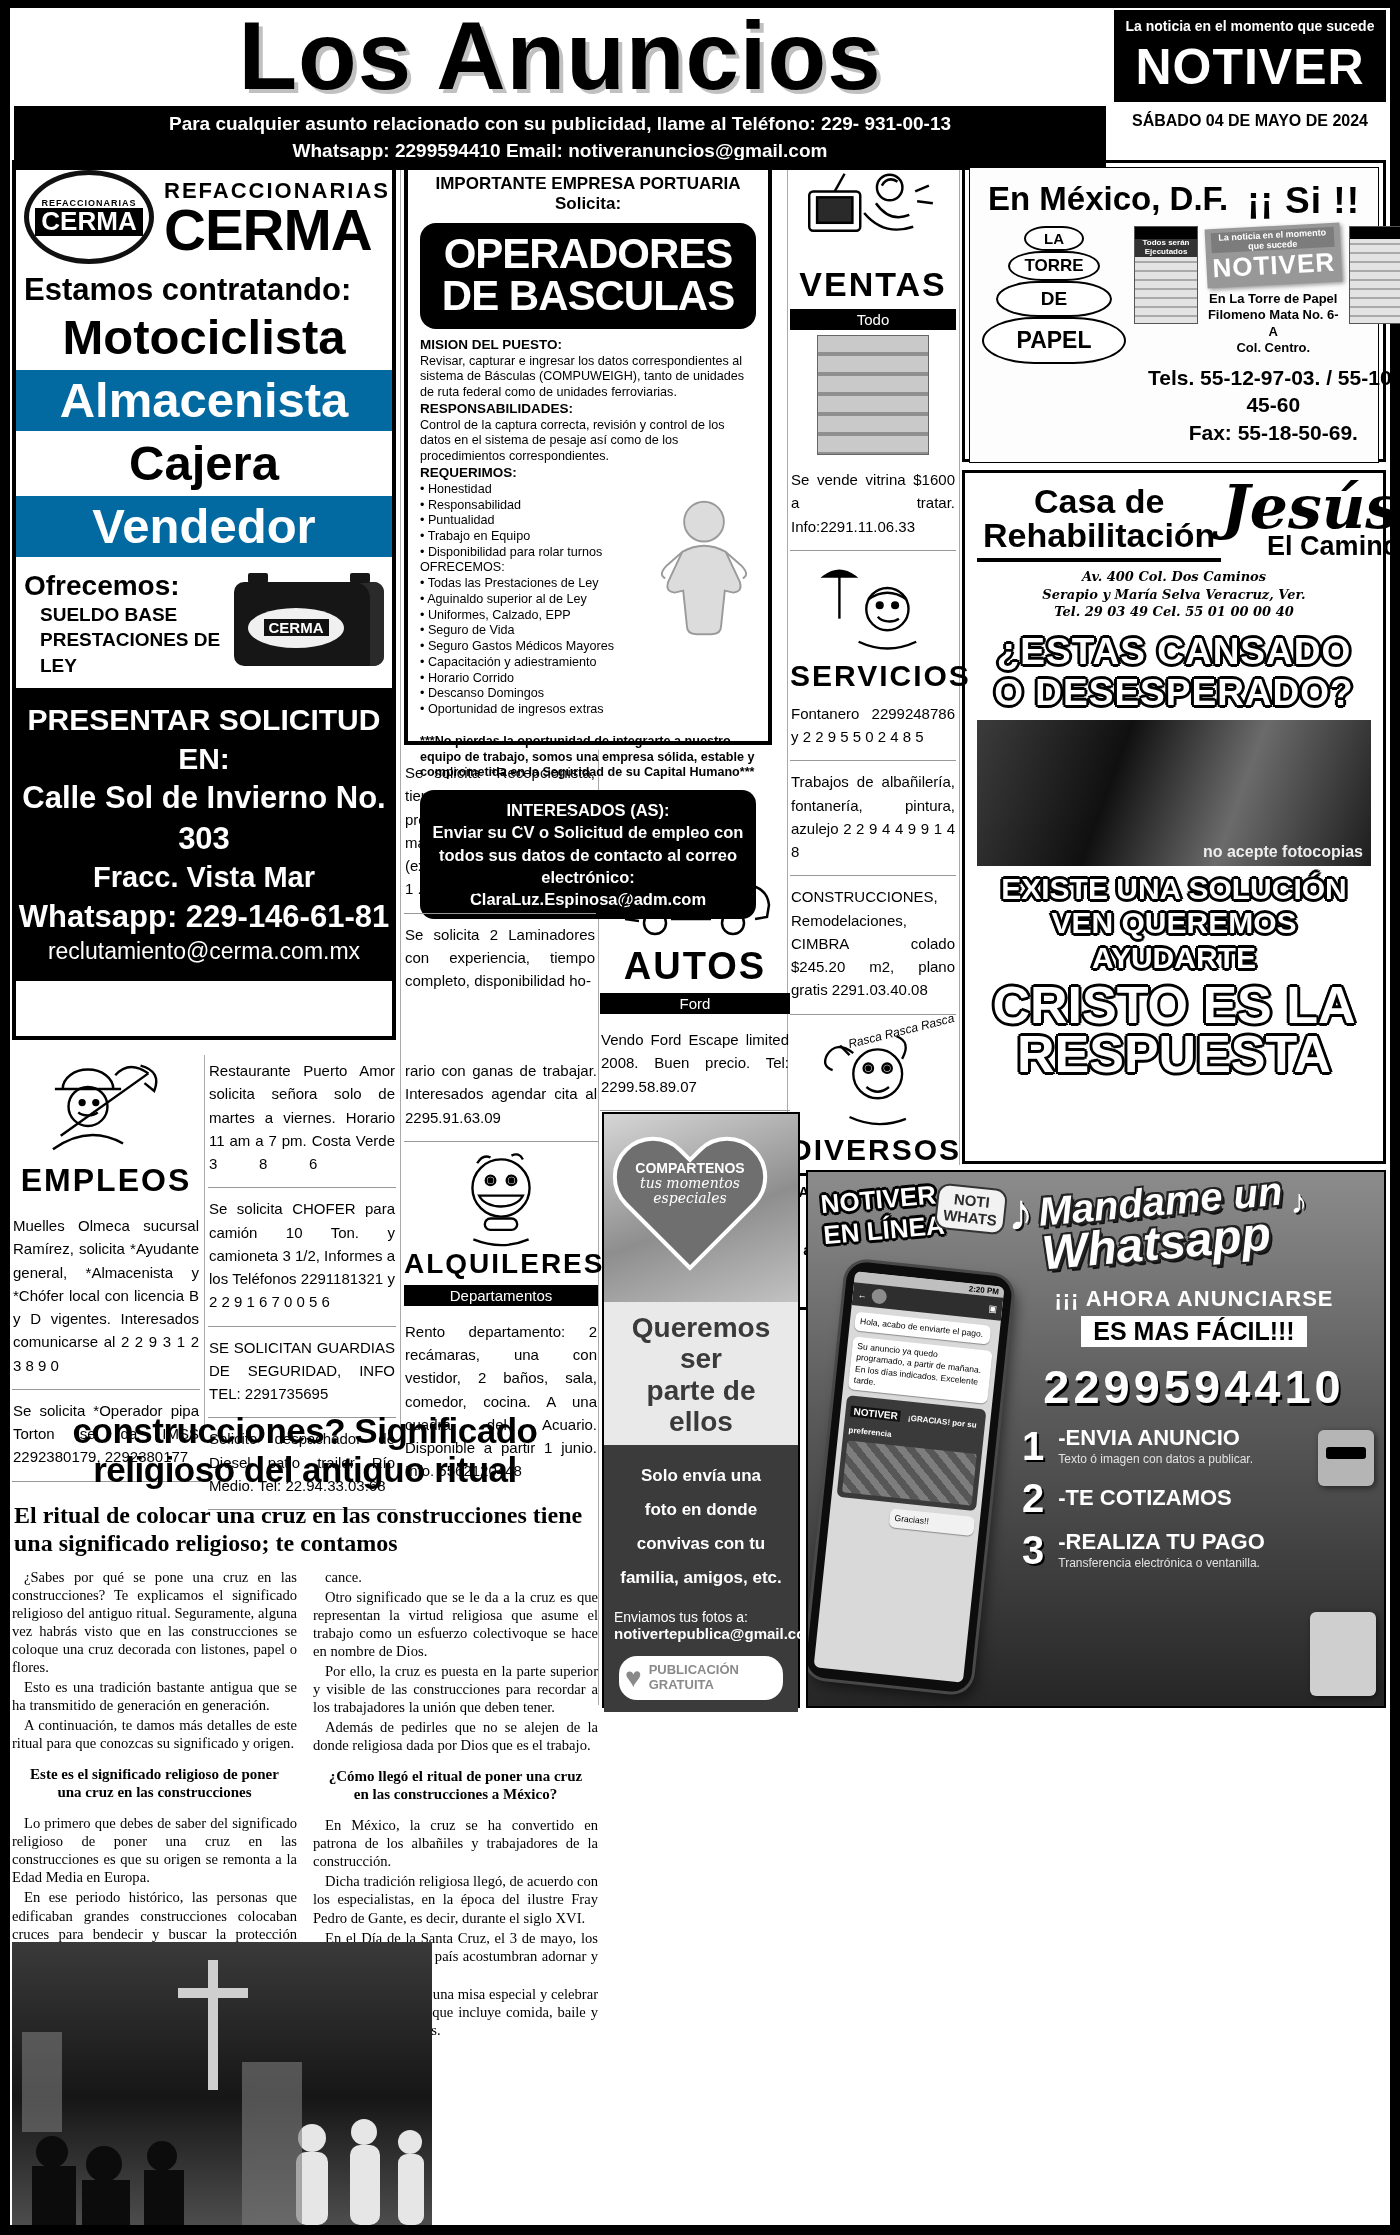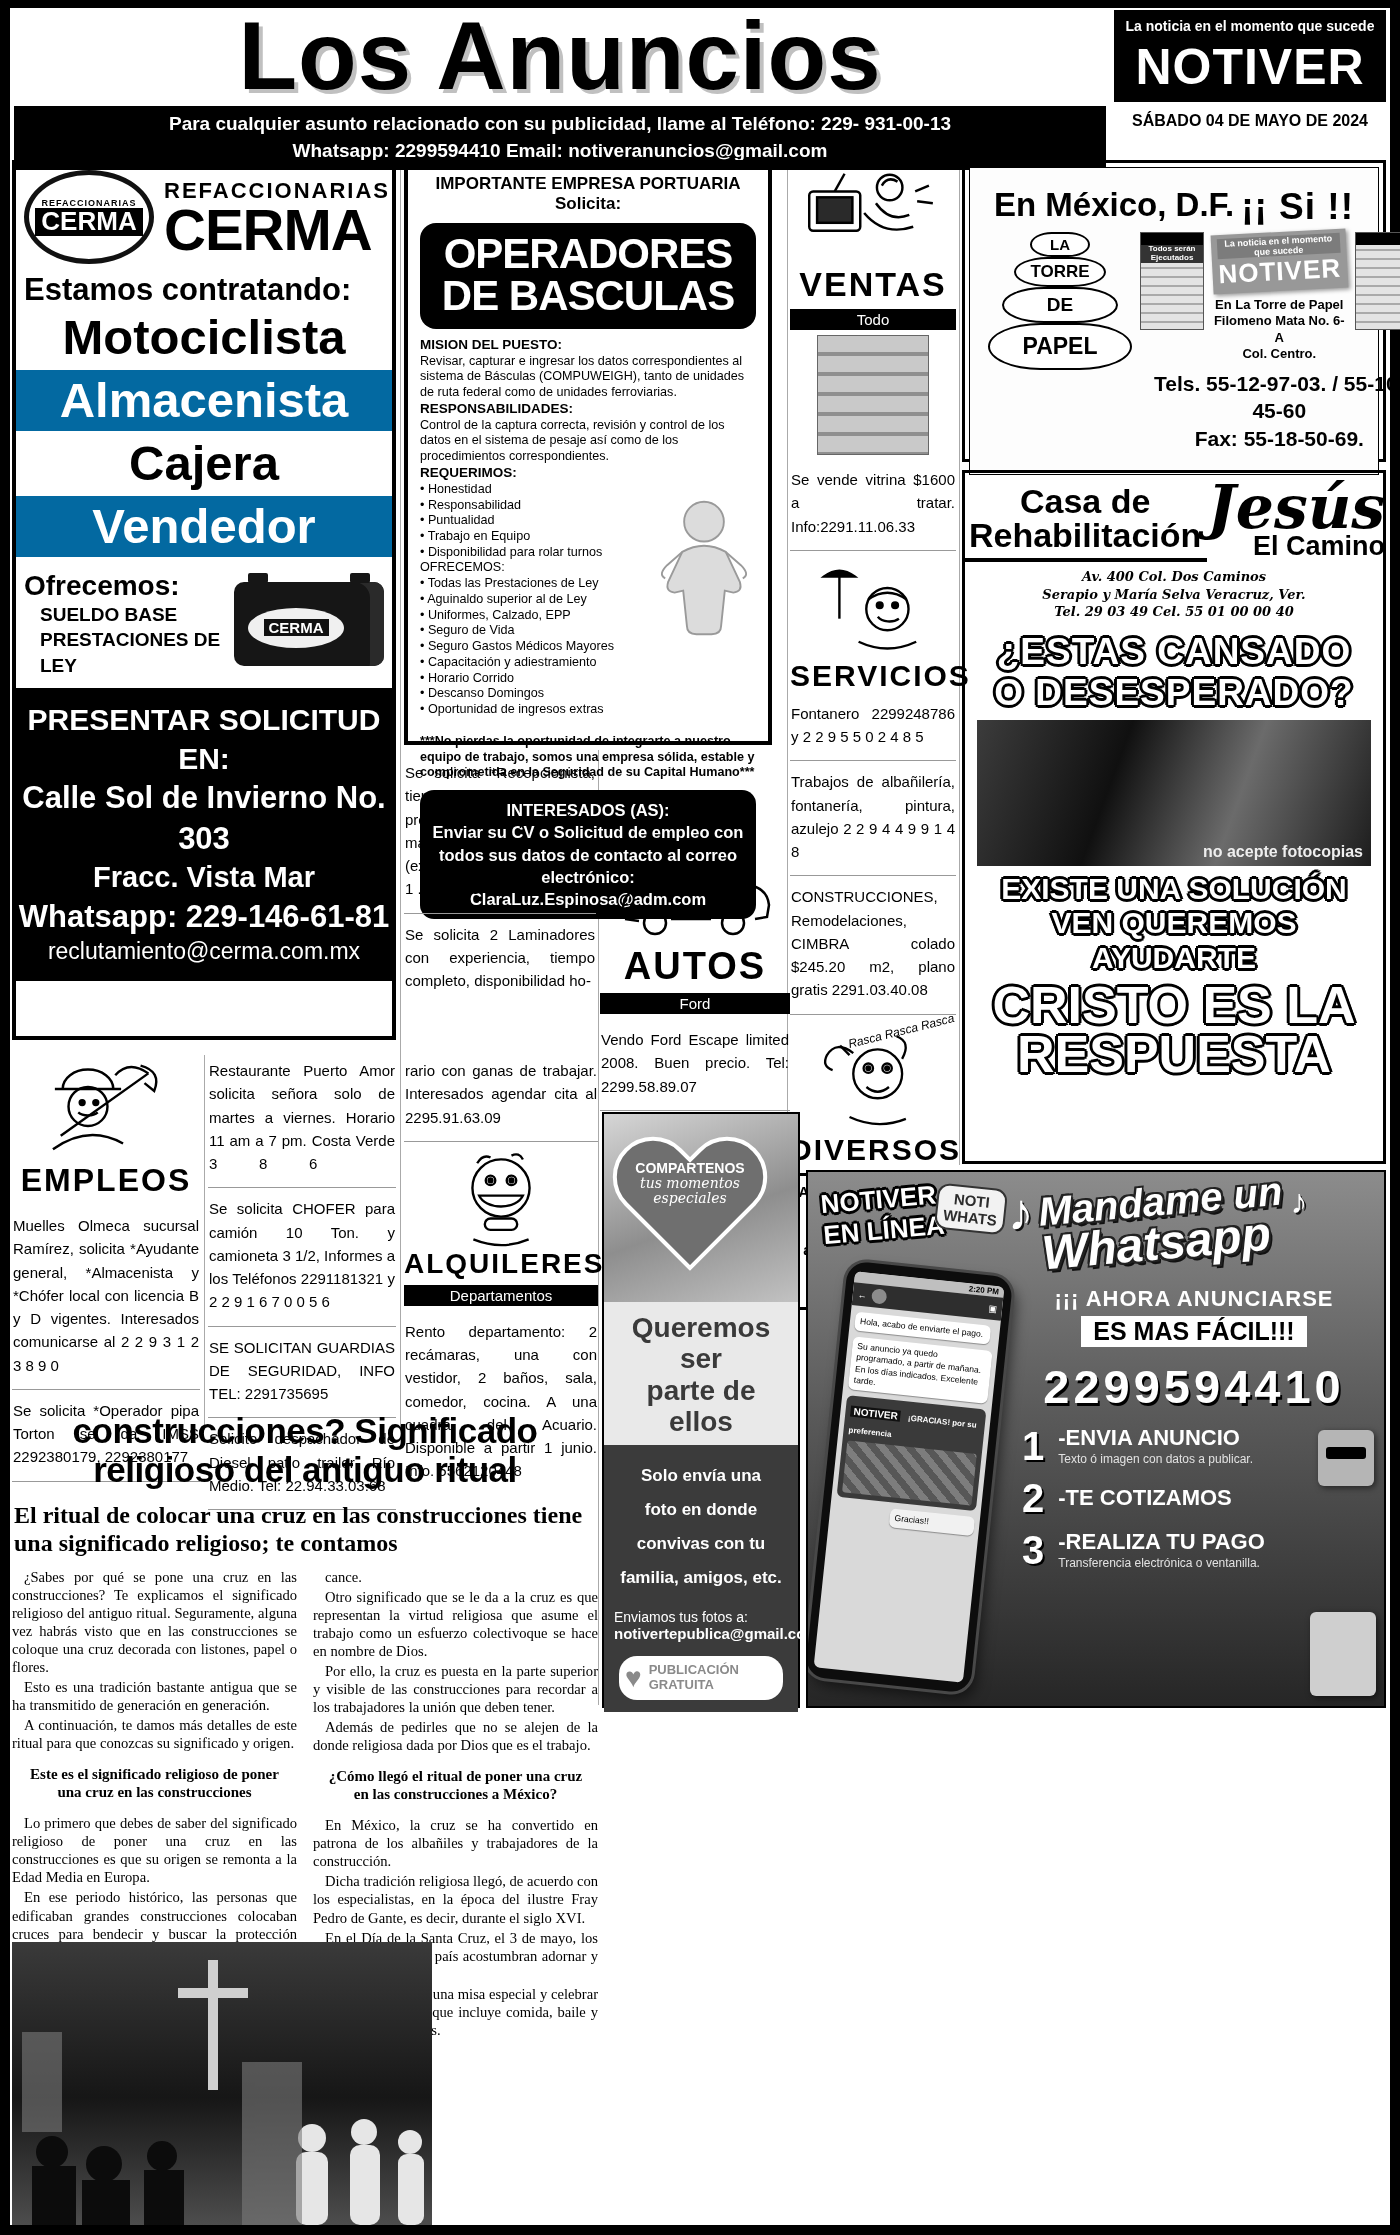--- a/index.html
+++ b/index.html
@@ -68,39 +68,39 @@
   .cl{font-size:15px;text-align:justify;padding:9px 1px 12px;border-bottom:1.5px solid #999;line-height:1.55;}
   .cl.nb{border-bottom:none;}
   .photo-ph{margin:4px auto;border:1px solid #666;background:
       repeating-linear-gradient(180deg,#c9c9c9 0 16px,#8f8f8f 16px 20px);}
   .astro{border:3px solid #000;font-weight:700;font-size:14.5px;text-align:center;padding:7px 4px;line-height:1.35;margin-top:6px;}
   .scribble{position:absolute;font-style:italic;font-size:12px;transform:rotate(-14deg);line-height:1.1;}
   .cartoon{display:block;margin:0 auto;}
 
   
   .torre{border:3px solid #000;padding:4px;}
-  .torre-in{border:1px solid #000;padding:18px;height:calc(100% - 18px);position:relative;background:#fdfdfd;}
+  .torre-in{border:1px solid #000;padding:12px;height:calc(100% - 18px);position:relative;background:#fdfdfd;}
   .torre-head{display:flex;justify-content:space-between;align-items:flex-start;padding:0 6px;}
   .torre-h1{font-size:33px;font-weight:800;}
   .torre-h2{font-size:37px;font-weight:900;letter-spacing:1px;}
   .tower{width:150px;display:flex;flex-direction:column;align-items:center;}
   .tw{border:2px solid #000;background:#fff;font-weight:900;text-align:center;border-radius:40%/55%;}
   .thumb{width:62px;height:96px;border:1px solid #555;background:
      linear-gradient(#000 0 12px,transparent 12px),
      repeating-linear-gradient(180deg,#e3e3e3 0 7px,#a9a9a9 7px 9px);}
   .thumb-cap{font-size:8px;font-weight:800;background:#333;color:#fff;text-align:center;margin-top:12px;line-height:1.1;}
   .notiver-mini{background:#989898;color:#fff;text-align:center;padding:4px 6px;transform:rotate(-3deg);box-shadow:2px 2px 4px #0006;}
   .nm-tag{font-size:9px;font-weight:700;background:#7c7c7c;}
   .nm-brand{font-size:26px;font-weight:900;letter-spacing:1px;}
   .torre-addr{font-size:13px;font-weight:800;text-align:center;line-height:1.25;margin-top:6px;}
   .torre-tel{font-size:21px;font-weight:800;text-align:center;line-height:1.3;}
 
   
   .rehab{border:3px solid #000;padding:10px 12px;text-align:center;}
-  .rehab-head{display:flex;justify-content:center;align-items:flex-end;}
+  .rehab-head{display:flex;justify-content:flex-start;align-items:flex-end;}
   .rehab-t{font-size:34px;font-weight:800;line-height:1.02;text-align:center;border-bottom:4px solid #000;padding:0 6px 5px;}
   .jesus{font-family:"DejaVu Serif",serif;font-style:italic;font-weight:900;font-size:60px;line-height:.8;}
   .camino{font-size:27px;font-weight:800;text-align:right;}
   .rehab-script{font-family:"DejaVu Serif",serif;font-style:italic;font-weight:700;font-size:13px;line-height:1.35;margin-top:6px;}
   .outline{color:#fff;text-shadow:-2px -2px 0 #000,2px -2px 0 #000,-2px 2px 0 #000,2px 2px 0 #000,0 3px 0 #000,3px 0 0 #000,-3px 0 0 #000,0 -3px 0 #000;}
   .rehab-q{font-size:37px;font-weight:900;line-height:1.12;letter-spacing:1px;margin-top:10px;}
   .rehab-desc{font-size:21px;font-weight:700;line-height:1.32;margin:10px 0 6px;}
   .rehab-photo{height:146px;background:linear-gradient(110deg,#3c3c3c,#101010 35%,#6b6b6b 65%,#1d1d1d);position:relative;margin:6px 0;}
   .photo-cap{position:absolute;right:8px;bottom:5px;color:#eee;font-weight:800;font-size:16px;}
   .rehab-sol{font-size:30px;font-weight:900;line-height:1.15;margin-top:6px;}

